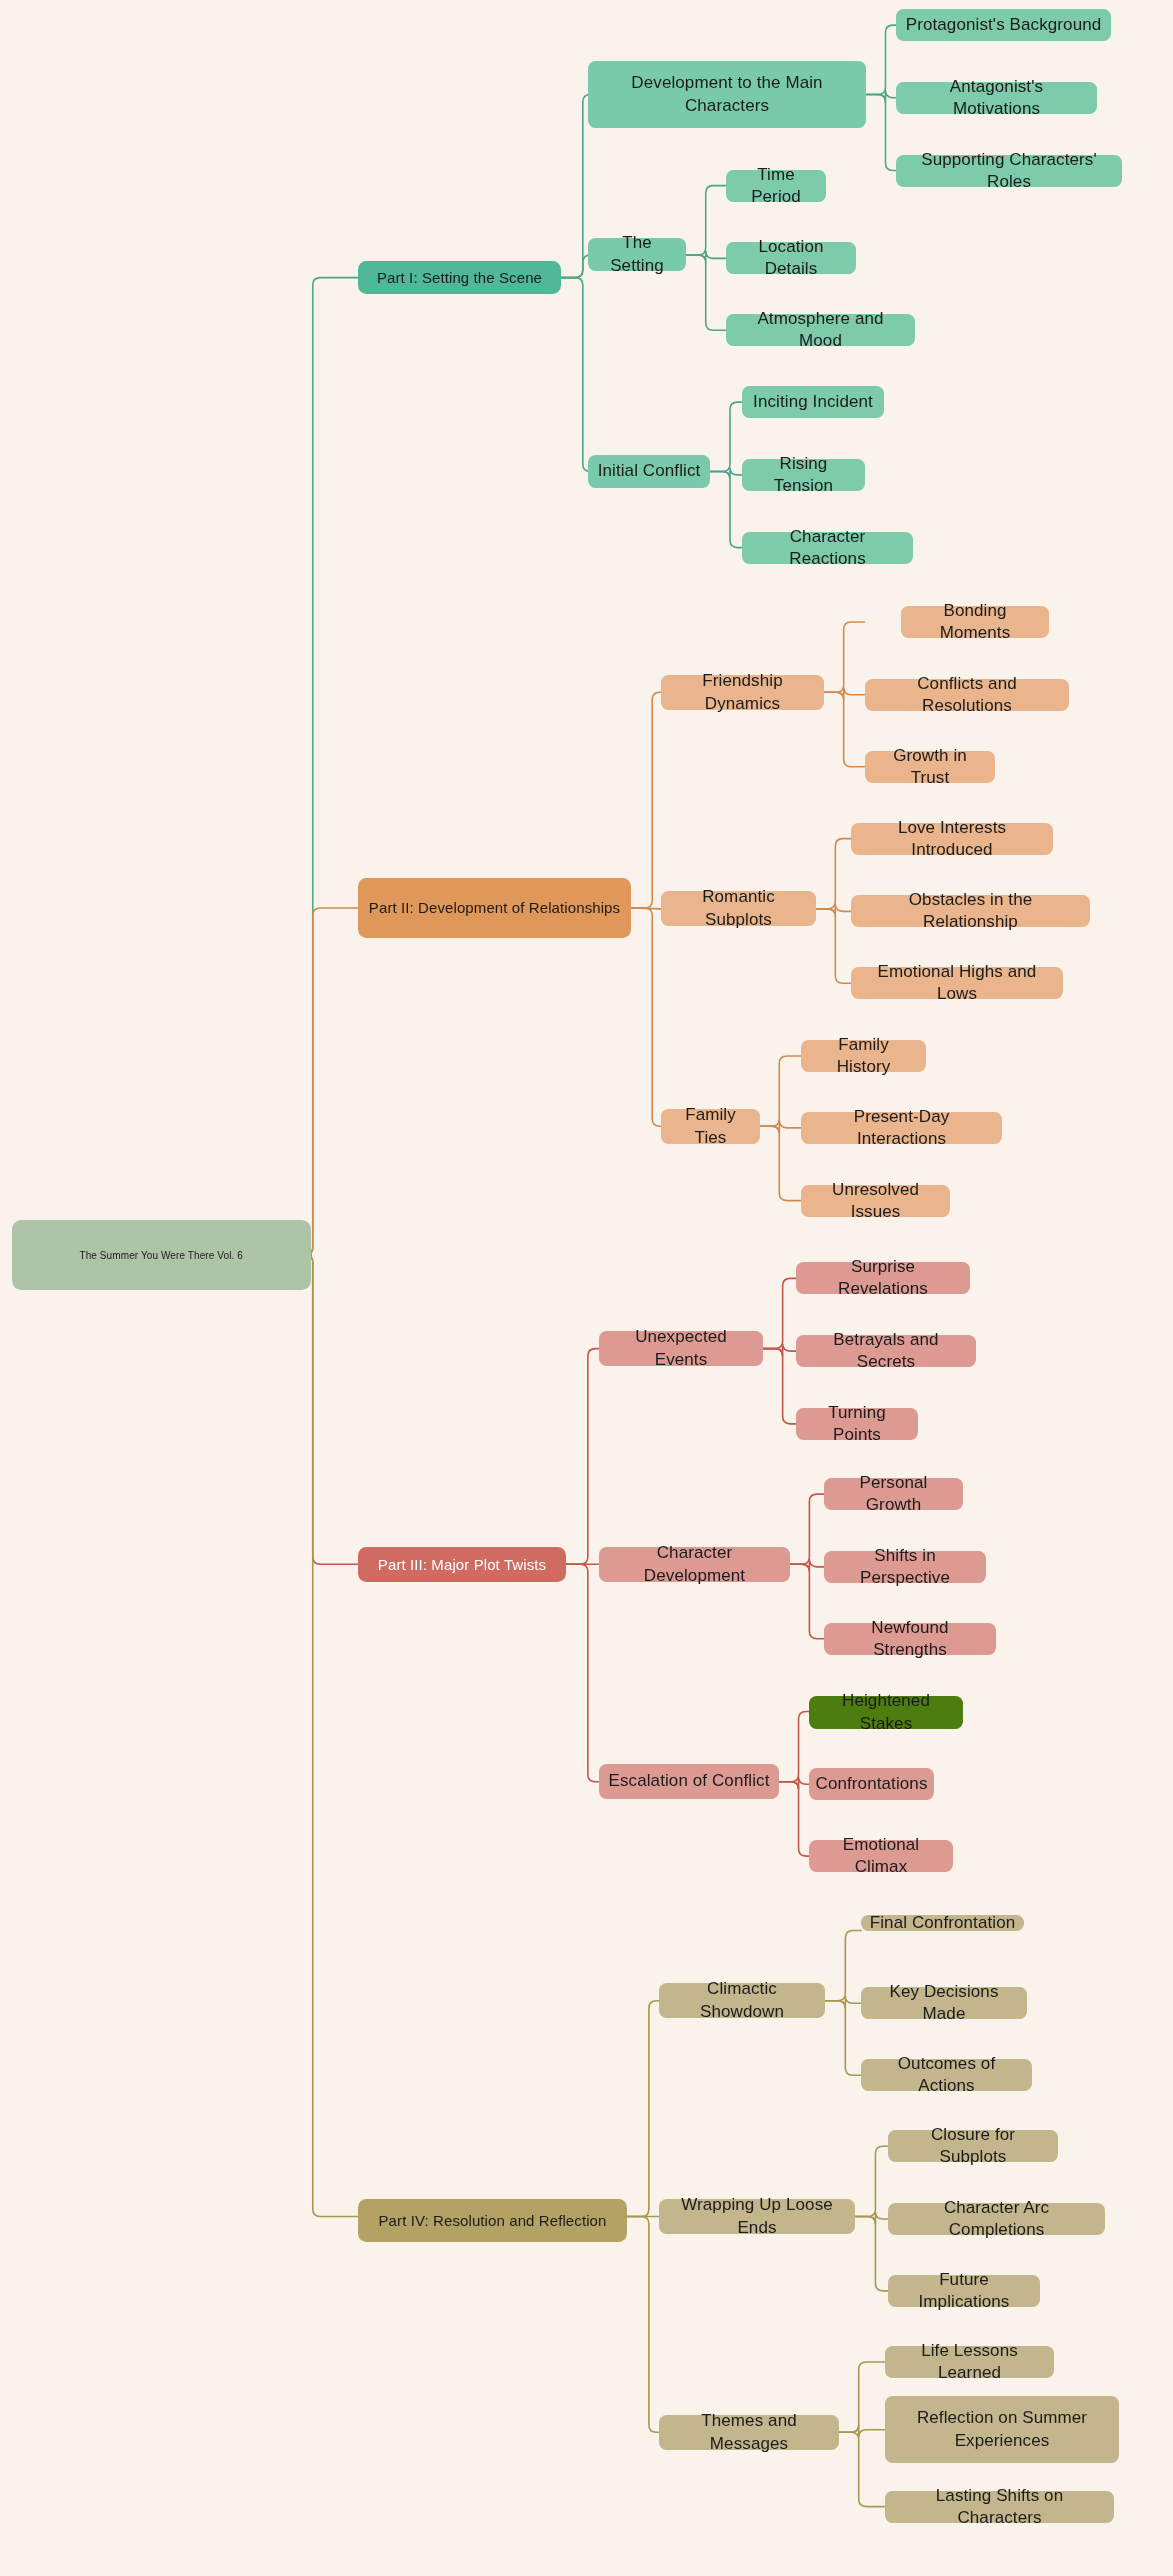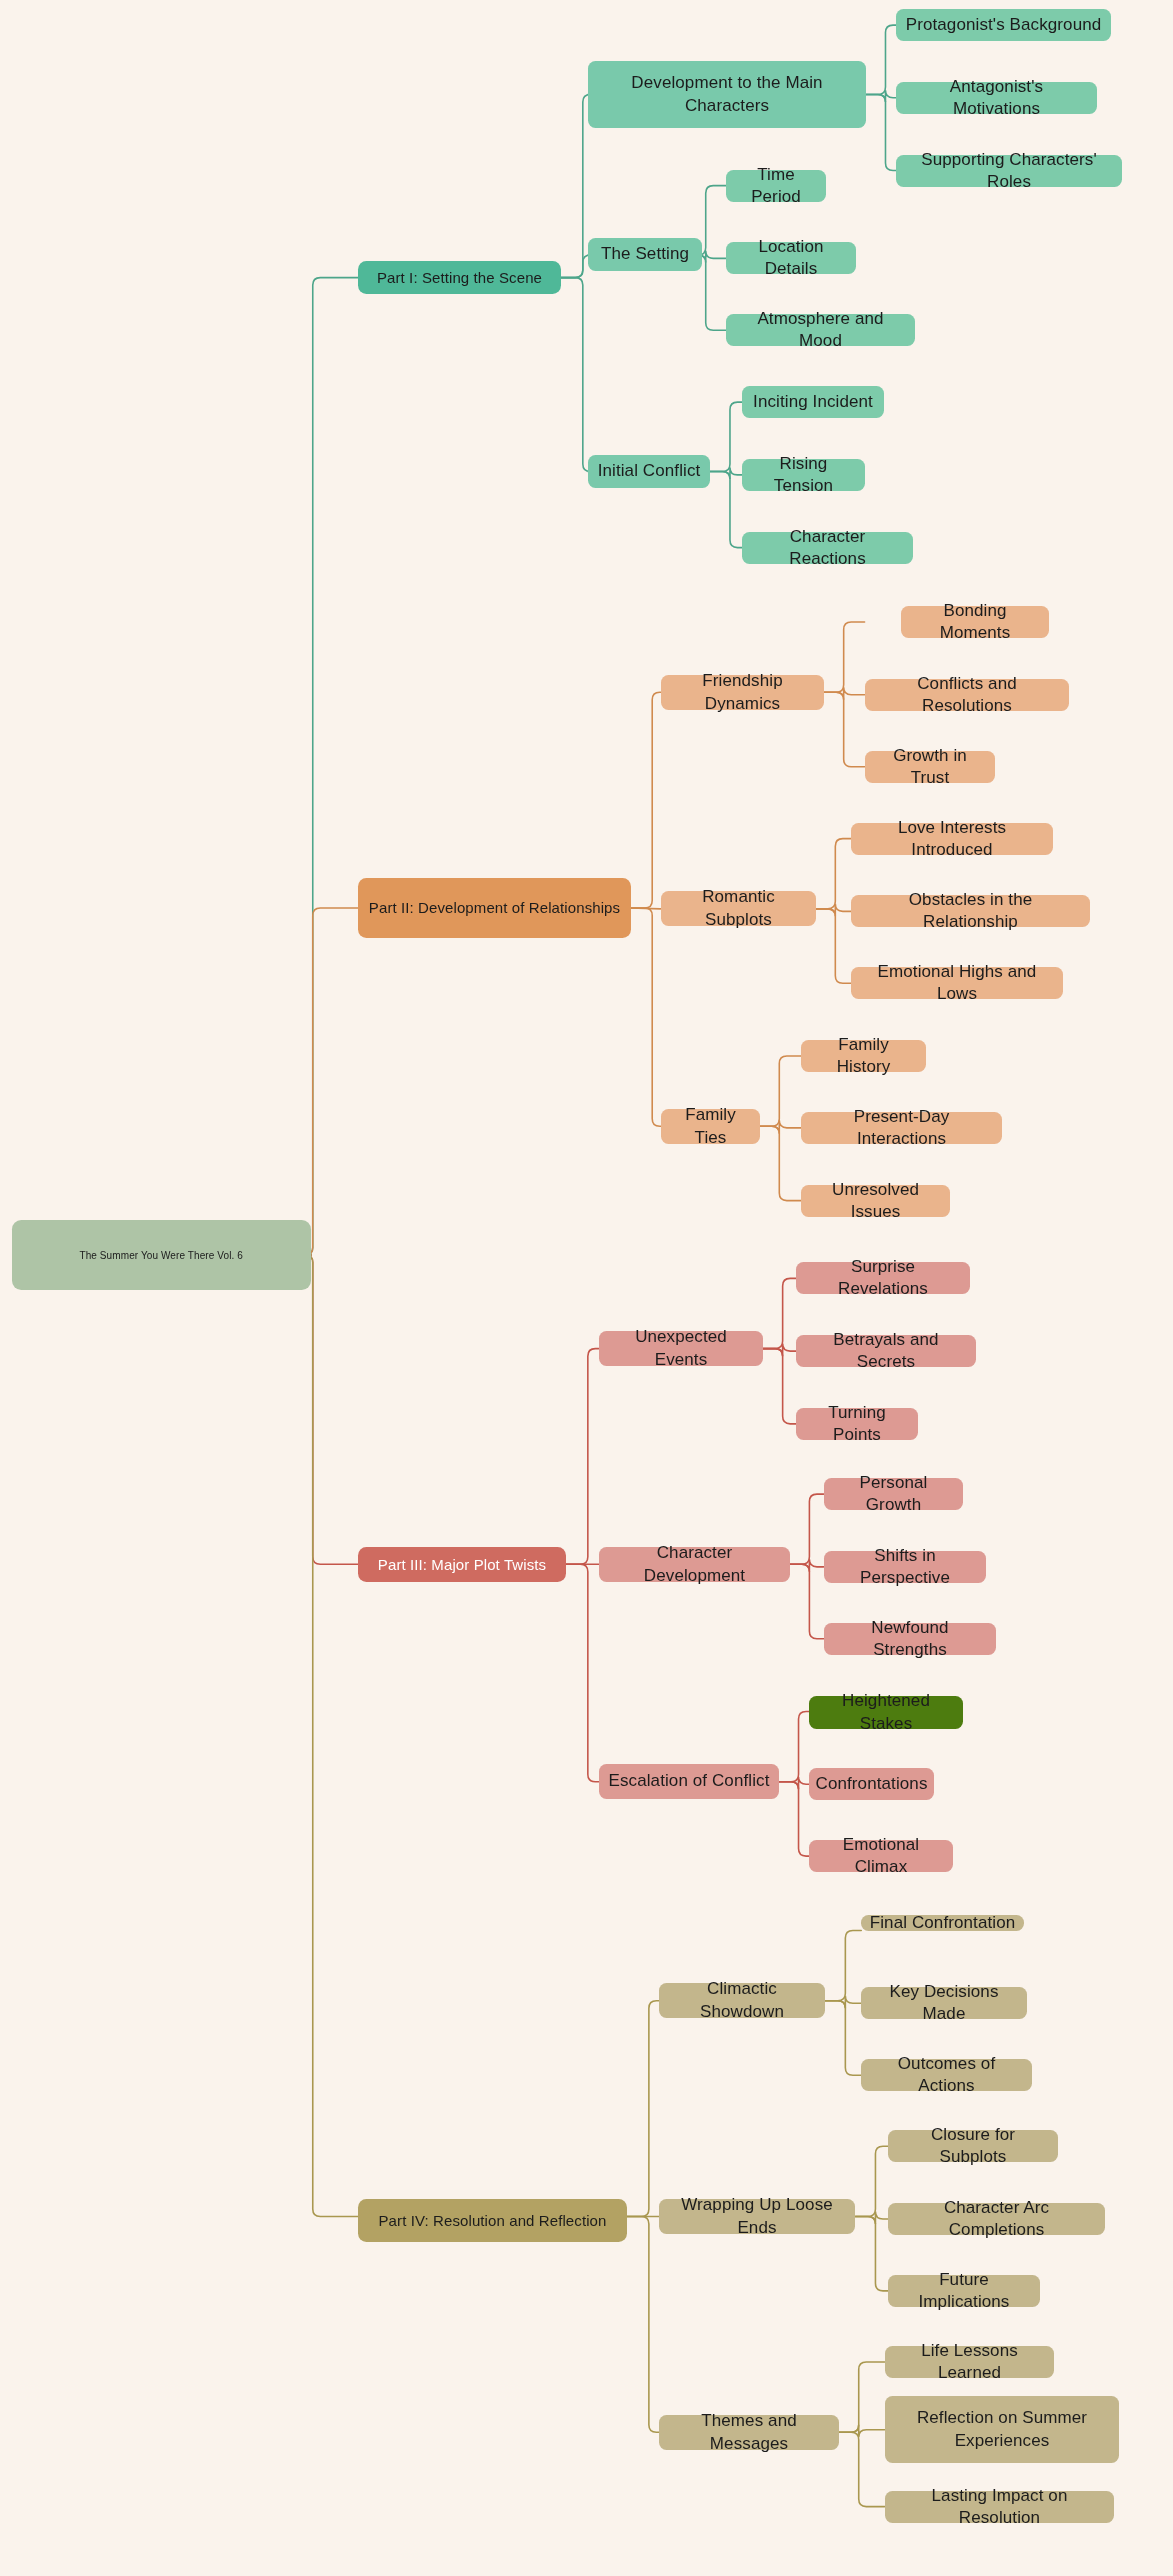--- a/index.html
+++ b/index.html
@@ -108,21 +108,21 @@
       <path d="M 1003 2909 L 1018 2909 Q 1027 2909 1027 2900 L 1027 2915 Q 1027 2906 1036 2906 L 1058 2906" fill="none" stroke="#a9974f" stroke-width="1.9" stroke-linecap="round"></path>
       <path d="M 1003 2909 L 1018 2909 Q 1027 2909 1027 2918 L 1027 2989 Q 1027 2998 1036 2998 L 1058 2998" fill="none" stroke="#a9974f" stroke-width="1.9" stroke-linecap="round"></path>
     </svg>
   <div id="node-layer">
       <div class="node root" style="left: 11.7px; top: 1220px; width: 299px; height: 70px; background: rgb(174, 196, 166);">The Summer You Were There Vol. 6</div>
       <div class="node lvl1" style="left: 358px; top: 261px; width: 203px; height: 33px; background: rgb(79, 184, 152);">Part I: Setting the Scene</div>
       <div class="node lvl2" style="left: 588px; top: 61px; width: 278px; height: 67px; background: rgb(121, 201, 171);">Development to the Main Characters</div>
       <div class="node lvl3" style="left: 896px; top: 9.2px; width: 215px; height: 32px; background: rgb(125, 203, 170);">Protagonist's Background</div>
       <div class="node lvl3" style="left: 896px; top: 82px; width: 201px; height: 32px; background: rgb(125, 203, 170);">Antagonist's Motivations</div>
       <div class="node lvl3" style="left: 896px; top: 155px; width: 226px; height: 32px; background: rgb(125, 203, 170);">Supporting Characters' Roles</div>
-      <div class="node lvl2" style="left: 588px; top: 238px; width: 114px; height: 33px; background: rgb(121, 201, 171);">The Setting</div>
+      <div class="node lvl2" style="left: 588px; top: 238px; width: 98px; height: 33px; background: rgb(121, 201, 171);">The Setting</div>
       <div class="node lvl3" style="left: 726px; top: 170px; width: 100px; height: 32px; background: rgb(125, 203, 170);">Time Period</div>
       <div class="node lvl3" style="left: 726px; top: 242px; width: 130px; height: 32px; background: rgb(125, 203, 170);">Location Details</div>
       <div class="node lvl3" style="left: 726px; top: 314px; width: 189px; height: 32px; background: rgb(125, 203, 170);">Atmosphere and Mood</div>
       <div class="node lvl2" style="left: 588px; top: 455px; width: 122px; height: 33px; background: rgb(121, 201, 171);">Initial Conflict</div>
       <div class="node lvl3" style="left: 742px; top: 386px; width: 142px; height: 32px; background: rgb(125, 203, 170);">Inciting Incident</div>
       <div class="node lvl3" style="left: 742px; top: 459px; width: 123px; height: 32px; background: rgb(125, 203, 170);">Rising Tension</div>
       <div class="node lvl3" style="left: 742px; top: 532px; width: 171px; height: 32px; background: rgb(125, 203, 170);">Character Reactions</div>
       <div class="node lvl1" style="left: 358px; top: 878px; width: 273px; height: 60px; background: rgb(224, 151, 90);">Part II: Development of Relationships</div>
       <div class="node lvl2" style="left: 661px; top: 675px; width: 163px; height: 35px; background: rgb(234, 180, 140);">Friendship Dynamics</div>
       <div class="node lvl3" style="left: 901px; top: 606px; width: 148px; height: 32px; background: rgb(234, 180, 140);">Bonding Moments</div>
@@ -154,16 +154,16 @@
       <div class="node lvl3" style="left: 861px; top: 1915px; width: 163px; height: 16px; background: rgb(195, 182, 140);">Final Confrontation</div>
       <div class="node lvl3" style="left: 861px; top: 1987px; width: 166px; height: 32px; background: rgb(195, 182, 140);">Key Decisions Made</div>
       <div class="node lvl3" style="left: 861px; top: 2059px; width: 171px; height: 32px; background: rgb(195, 182, 140);">Outcomes of Actions</div>
       <div class="node lvl2" style="left: 659px; top: 2199px; width: 196px; height: 35px; background: rgb(195, 182, 140);">Wrapping Up Loose Ends</div>
       <div class="node lvl3" style="left: 888px; top: 2130px; width: 170px; height: 32px; background: rgb(195, 182, 140);">Closure for Subplots</div>
       <div class="node lvl3" style="left: 888px; top: 2203px; width: 217px; height: 32px; background: rgb(195, 182, 140);">Character Arc Completions</div>
       <div class="node lvl3" style="left: 888px; top: 2275px; width: 152px; height: 32px; background: rgb(195, 182, 140);">Future Implications</div>
       <div class="node lvl2" style="left: 659px; top: 2415px; width: 180px; height: 35px; background: rgb(195, 182, 140);">Themes and Messages</div>
       <div class="node lvl3" style="left: 885px; top: 2346px; width: 169px; height: 32px; background: rgb(195, 182, 140);">Life Lessons Learned</div>
       <div class="node lvl3" style="left: 885px; top: 2396px; width: 234px; height: 67px; background: rgb(195, 182, 140);">Reflection on Summer Experiences</div>
-      <div class="node lvl3" style="left: 885px; top: 2491px; width: 229px; height: 32px; background: rgb(195, 182, 140);">Lasting Impact on Resolution</div>
+      <div class="node lvl3" style="left: 885px; top: 2491px; width: 229px; height: 32px; background: rgb(195, 182, 140);">Lasting Shifts on Characters</div>
     </div>
 </div>
 
 
 </body></html>

